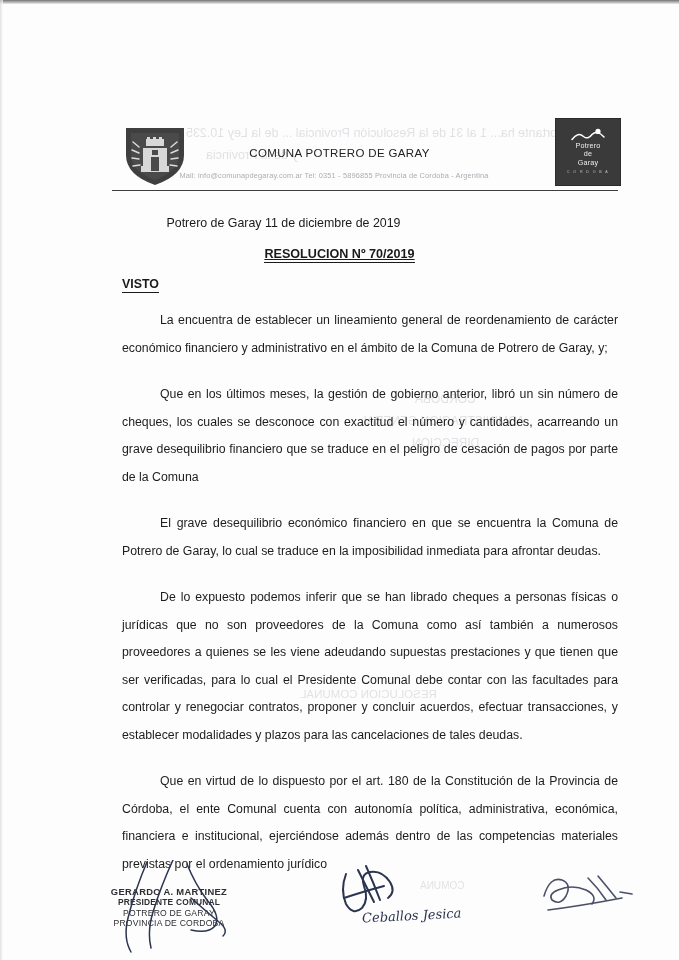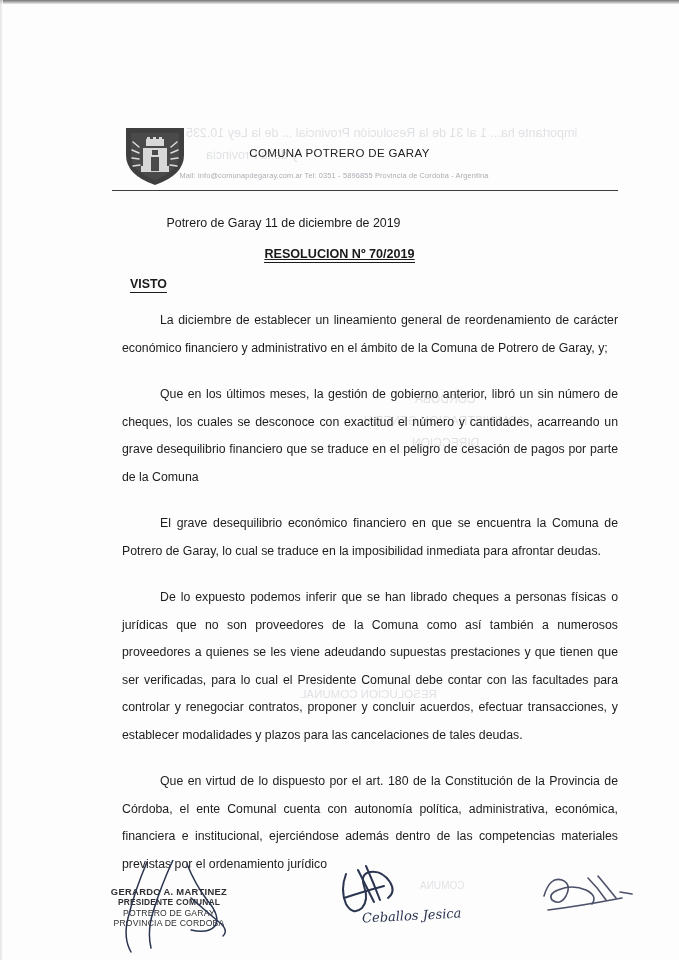--- a/index.html
+++ b/index.html
@@ -164,21 +164,21 @@
   .content {
     position: absolute;
     left: 122px;
     top: 277px;
     width: 496px;
   }
 
   .section-head {
     font-size: 12.4px;
     font-weight: bold;
-    margin: 0 0 16px 8px;
+    margin: 0 0 16px 0;
     display: block;
   }
   .section-head span {
     border-bottom: 1.3px solid #1a1a1a;
     padding-bottom: 1px;
   }
 
   .para {
     margin: 0 0 19px 0;
     font-size: 12.3px;
@@ -274,36 +274,46 @@
           <path d="M49 28 L56 25"></path>
           <path d="M49 34 L56 33"></path>
         <path d="M48 40 L55 41"></path>
       </g>
     </svg>
 
     <div class="org-name">COMUNA POTRERO DE GARAY</div>
 
     <div class="contact-line">Mail: info@comunapdegaray.com.ar Tel: 0351 - 5896855 Provincia de Cordoba - Argentina</div>
 
+    <div class="brand-box">
+      <svg class="mountain" width="34" height="13" viewBox="0 0 34 13">
+        <circle cx="27" cy="3.4" r="2.6" fill="#ffffff"></circle>
+        <path d="M1 11.5 Q7 3.5 12.5 8.5 Q17 12 21 6.5 Q26 1.5 33 9" fill="none" stroke="#ffffff" stroke-width="1.5" stroke-linecap="round"></path>
+      </svg>
+      <div class="brand-text">Potrero</div>
+      <div class="brand-text">de</div>
+      <div class="brand-text">Garay</div>
+      <div class="brand-sub">C O R D O B A</div>
+    </div>
   </div>
 
   <div class="header-rule"></div>
 
   <div class="doc-date">Potrero de Garay 11 de diciembre de 2019</div>
 
   <div class="doc-title">
     <span>RESOLUCION Nº 70/2019</span>
   </div>
 
   <div class="content">
 
     <div class="section-head">
       <span>VISTO</span>
     </div>
-    <p class="para">La diciembre de establecer un lineamiento general de reordenamiento de carácter económico financiero y administrativo en el ámbito de la Comuna de Potrero de Garay, y;</p>
+    <p class="para">La encuentra de establecer un lineamiento general de reordenamiento de carácter económico financiero y administrativo en el ámbito de la Comuna de Potrero de Garay, y;</p>
 
     <p class="para">Que en los últimos meses, la gestión de gobierno anterior, libró un sin número de cheques, los cuales se desconoce con exactitud el número y cantidades, acarreando un grave desequilibrio financiero que se traduce en el peligro de cesación de pagos por parte de la Comuna</p>
     <p class="para">El grave desequilibrio económico financiero en que se encuentra la Comuna de Potrero de Garay, lo cual se traduce en la imposibilidad inmediata para afrontar deudas.</p>
     <p class="para">De lo expuesto podemos inferir que se han librado cheques a personas físicas o jurídicas que no son proveedores de la Comuna como así también a numerosos proveedores a quienes se les viene adeudando supuestas prestaciones y que tienen que ser verificadas, para lo cual el Presidente Comunal debe contar con las facultades para controlar y renegociar contratos, proponer y concluir acuerdos, efectuar transacciones, y establecer modalidades y plazos para las cancelaciones de tales deudas.</p>
     <p class="para tight">Que en virtud de lo dispuesto por el art. 180 de la Constitución de la Provincia de Córdoba, el ente Comunal cuenta con autonomía política, administrativa, económica, financiera e institucional, ejerciéndose además dentro de las competencias materiales previstas por el ordenamiento jurídico</p>
   </div>
 
   <div class="sig-layer">
 
     <div class="stamp">

